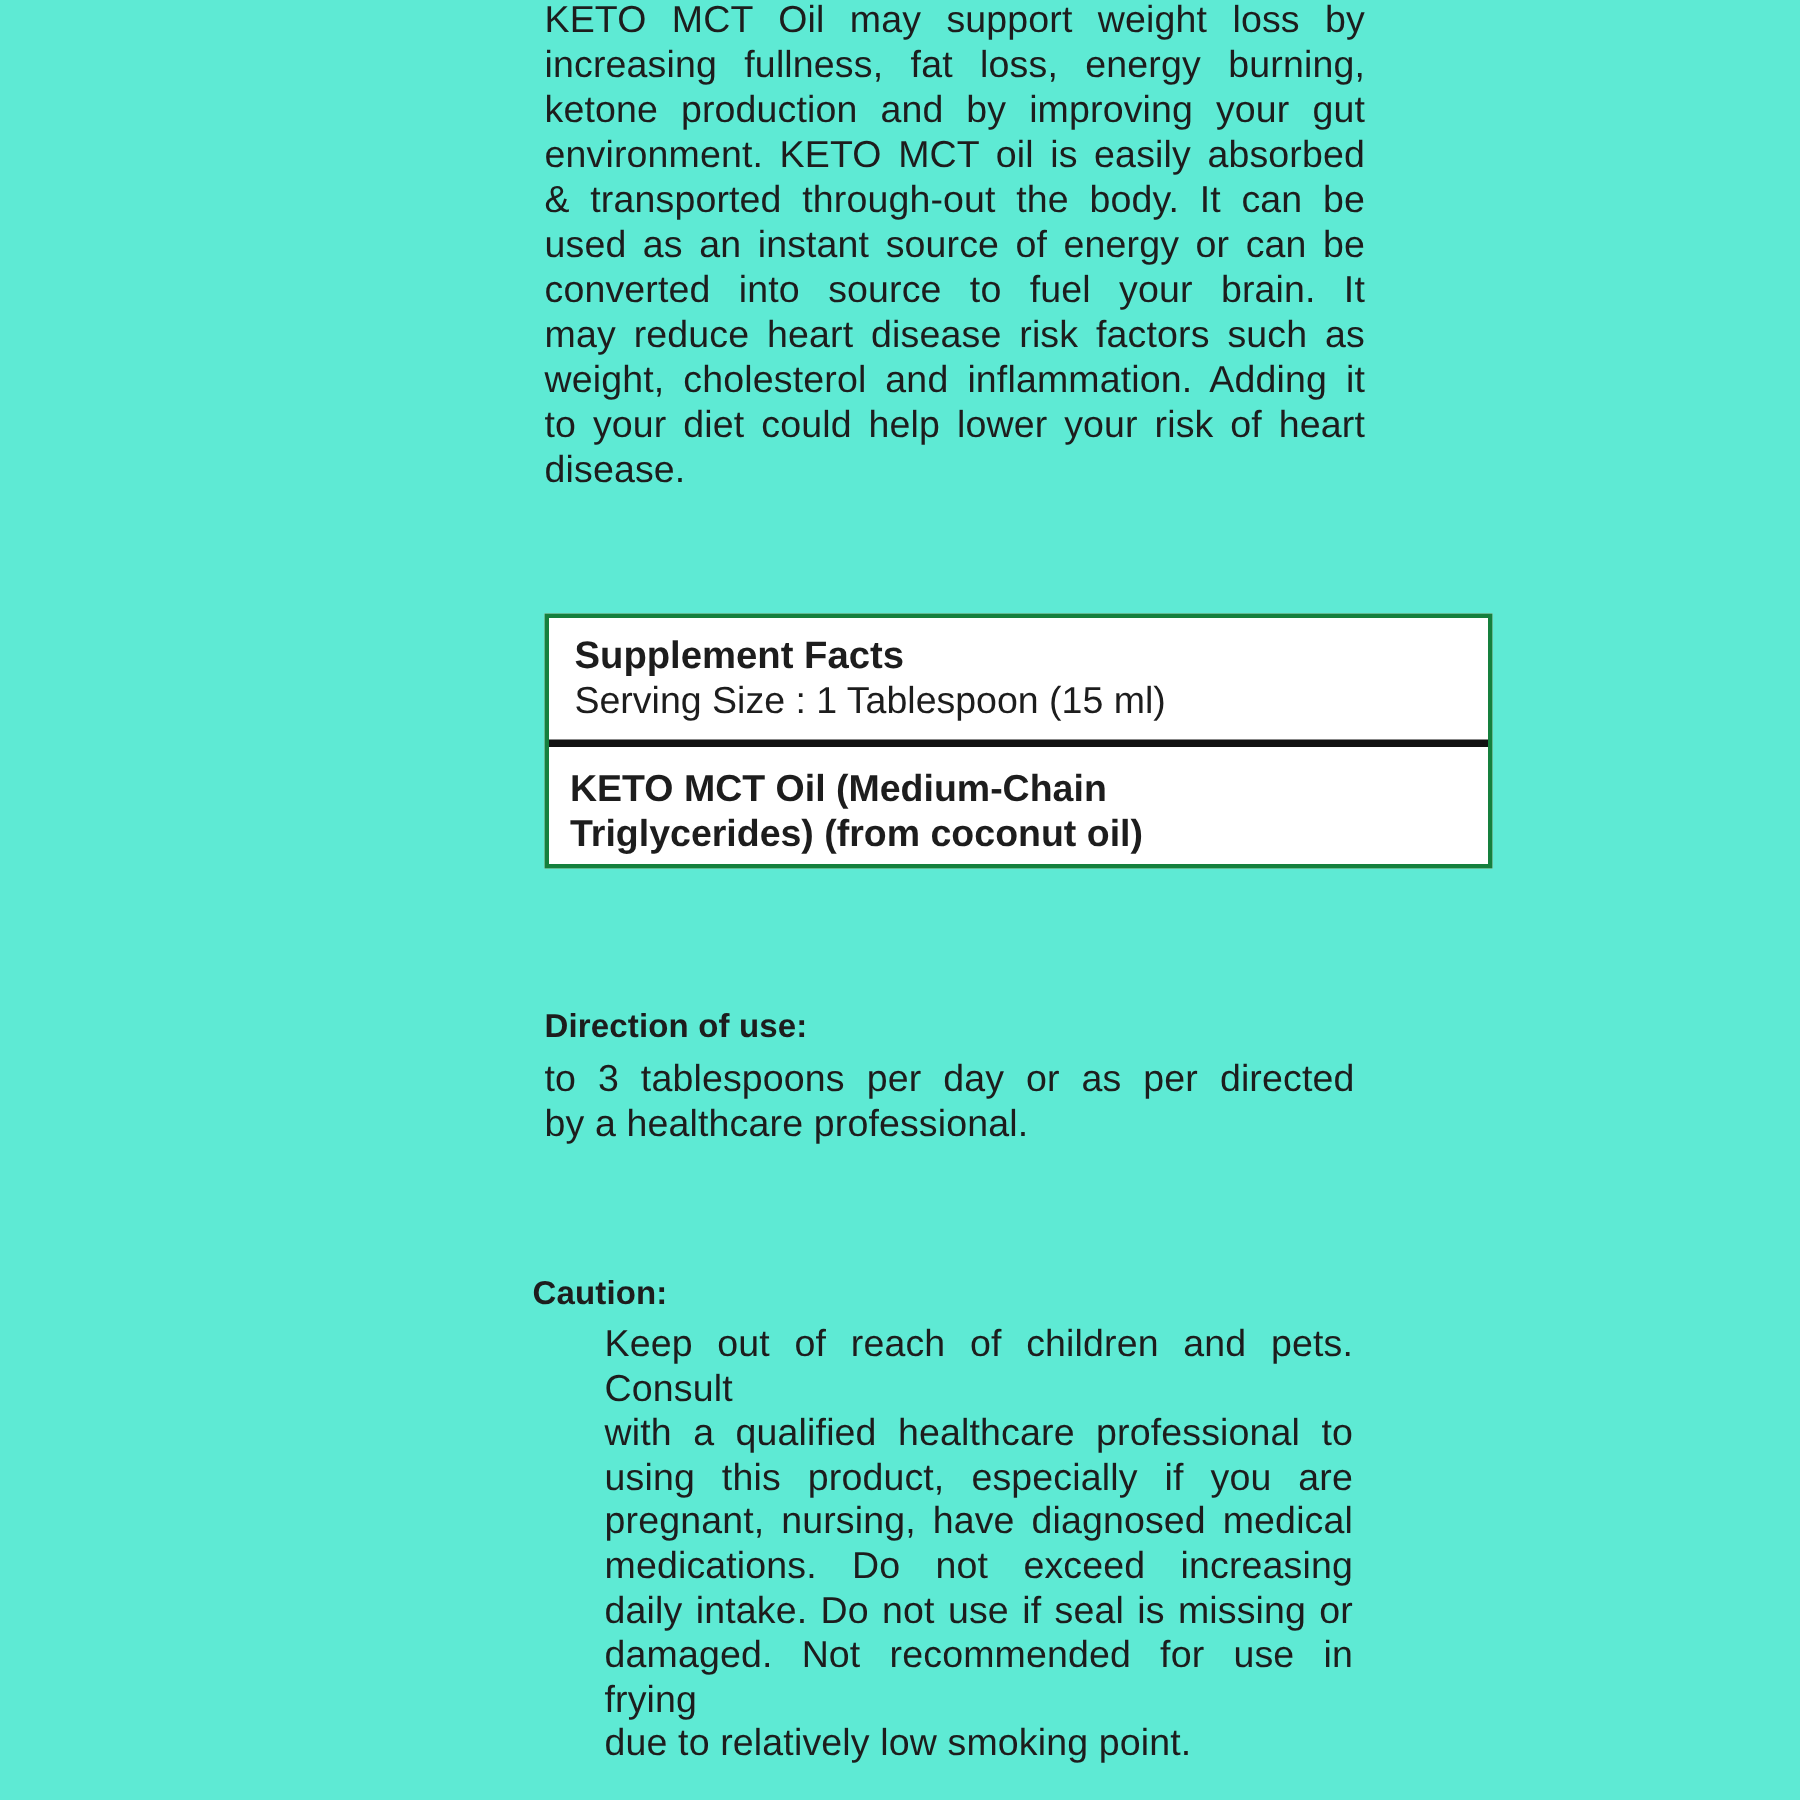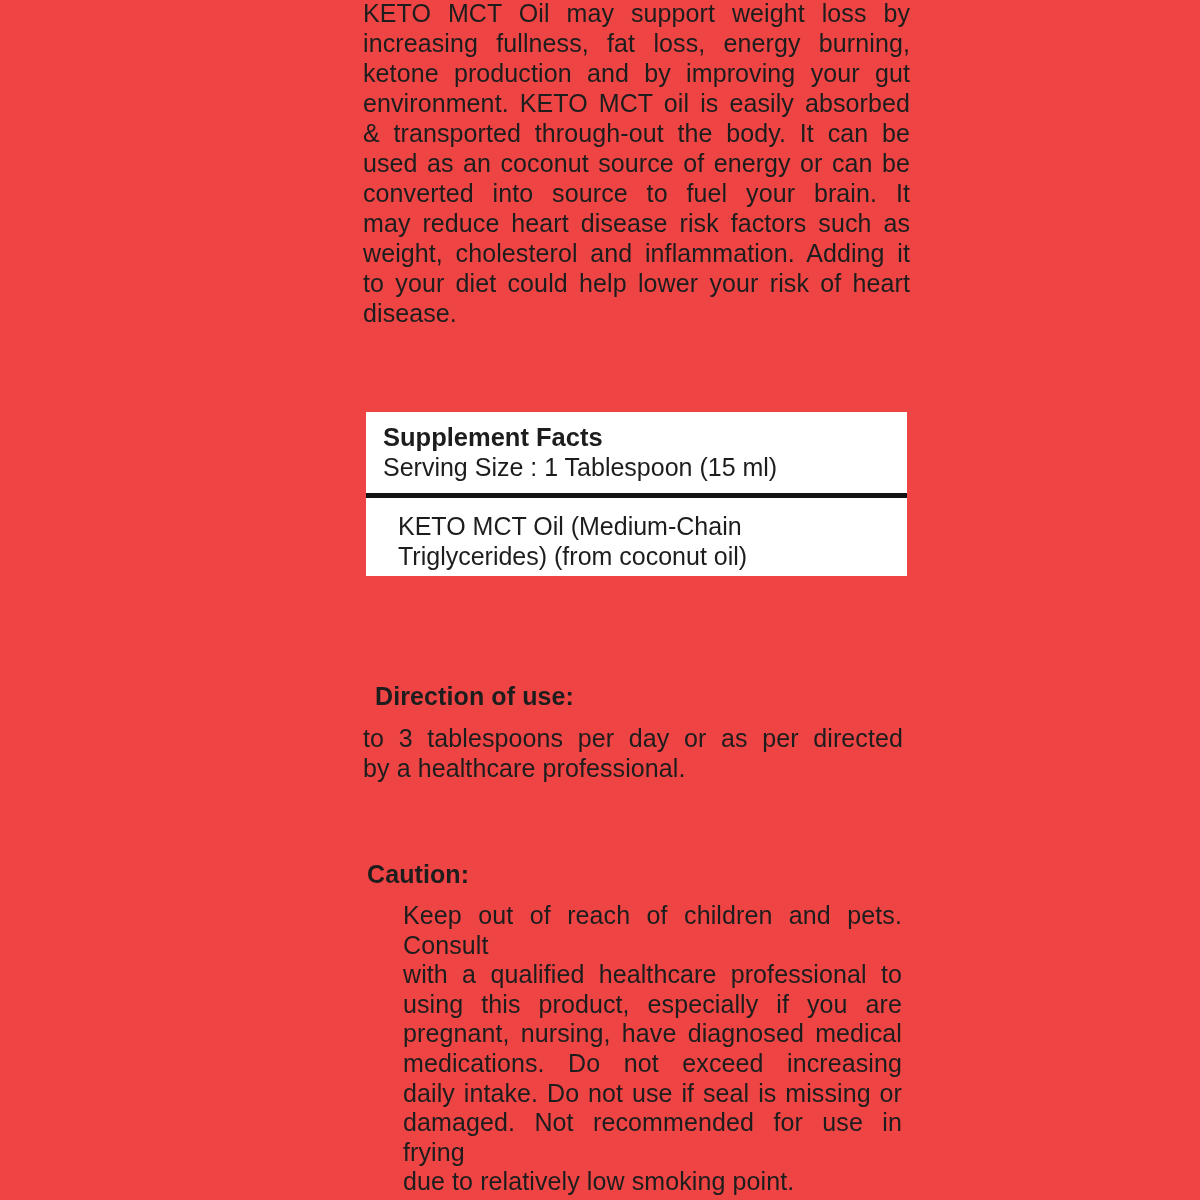--- a/index.html
+++ b/index.html
@@ -5,81 +5,81 @@
   html, body { margin: 0; padding: 0; }
   body {
     width: 1200px; height: 1200px;
     background: #ffffff;
     font-family: "Liberation Sans", "DejaVu Sans", sans-serif;
     color: #1d1d1d;
   }
   .page {
     position: relative;
     width: 1200px; height: 1200px;
-    background: #ef4444;
+    background: #5eead4;
     overflow: hidden;
   }
   .block {
     position: absolute;
     font-size: 25px;
     line-height: 30px;
     letter-spacing: 0.1px;
   }
   .line { white-space: pre-wrap; }
   .line.just { text-align: justify; text-align-last: justify; }
 
   
   .intro { left: 363px; top: -2px; width: 547px; }
 
   
   .facts-box {
     position: absolute;
     left: 363px; top: 409px;
-    width: 547px; height: 170px;
+    width: 632px; height: 170px;
     box-sizing: border-box;
-    border: 3px solid #ef4444;
+    border: 3px solid #15803d;
     background: #ffffff;
     font-size: 25px;
     line-height: 30px;
   }
   .facts-header { padding: 10px 17px 0 17px; }
   .facts-title { font-weight: 700; font-size: 25.5px; }
   .facts-divider {
     margin-top: 11px;
     height: 5px;
     background: #121212;
   }
-  .facts-ingredient { padding: 13px 17px 0 32px; }
+  .facts-ingredient { padding: 13px 17px 0 14px; font-weight: bold; }
 
   
   .direction { left: 363px; top: 669px; width: 540px; }
   .direction .heading, .caution .heading {
     font-weight: 700;
-    font-size: 25px;
+    font-size: 22px;
     line-height: 30px;
-    margin: 12px;
+    margin: 0;
   }
   .direction .body { margin-top: 5px; line-height: 30px; }
 
   
   .caution { left: 355px; top: 847px; width: 547px; }
   .caution .body { margin-top: 5px; line-height: 29.6px; margin-left: 48px; }
 </style>
 </head>
 <body>
 
 <div class="page">
 
   <section class="block intro">
       <div class="line just">KETO MCT Oil may support weight loss by</div>
       <div class="line just">increasing fullness, fat loss, energy burning,</div>
       <div class="line just">ketone production and by improving your gut</div>
       <div class="line just">environment. KETO MCT oil is easily absorbed</div>
       <div class="line just">&amp; transported through-out the body. It can be</div>
-      <div class="line just">used as an coconut source of energy or can be</div>
+      <div class="line just">used as an instant source of energy or can be</div>
       <div class="line just">converted into source to fuel your brain. It</div>
       <div class="line just">may reduce heart disease risk factors such as</div>
       <div class="line just">weight, cholesterol and inflammation. Adding it</div>
       <div class="line just">to your diet could help lower your risk of heart</div>
       <div class="line">disease.</div>
     </section>
 
   <section class="facts-box">
     <div class="facts-header">
       <div class="facts-title">Supplement Facts</div>

